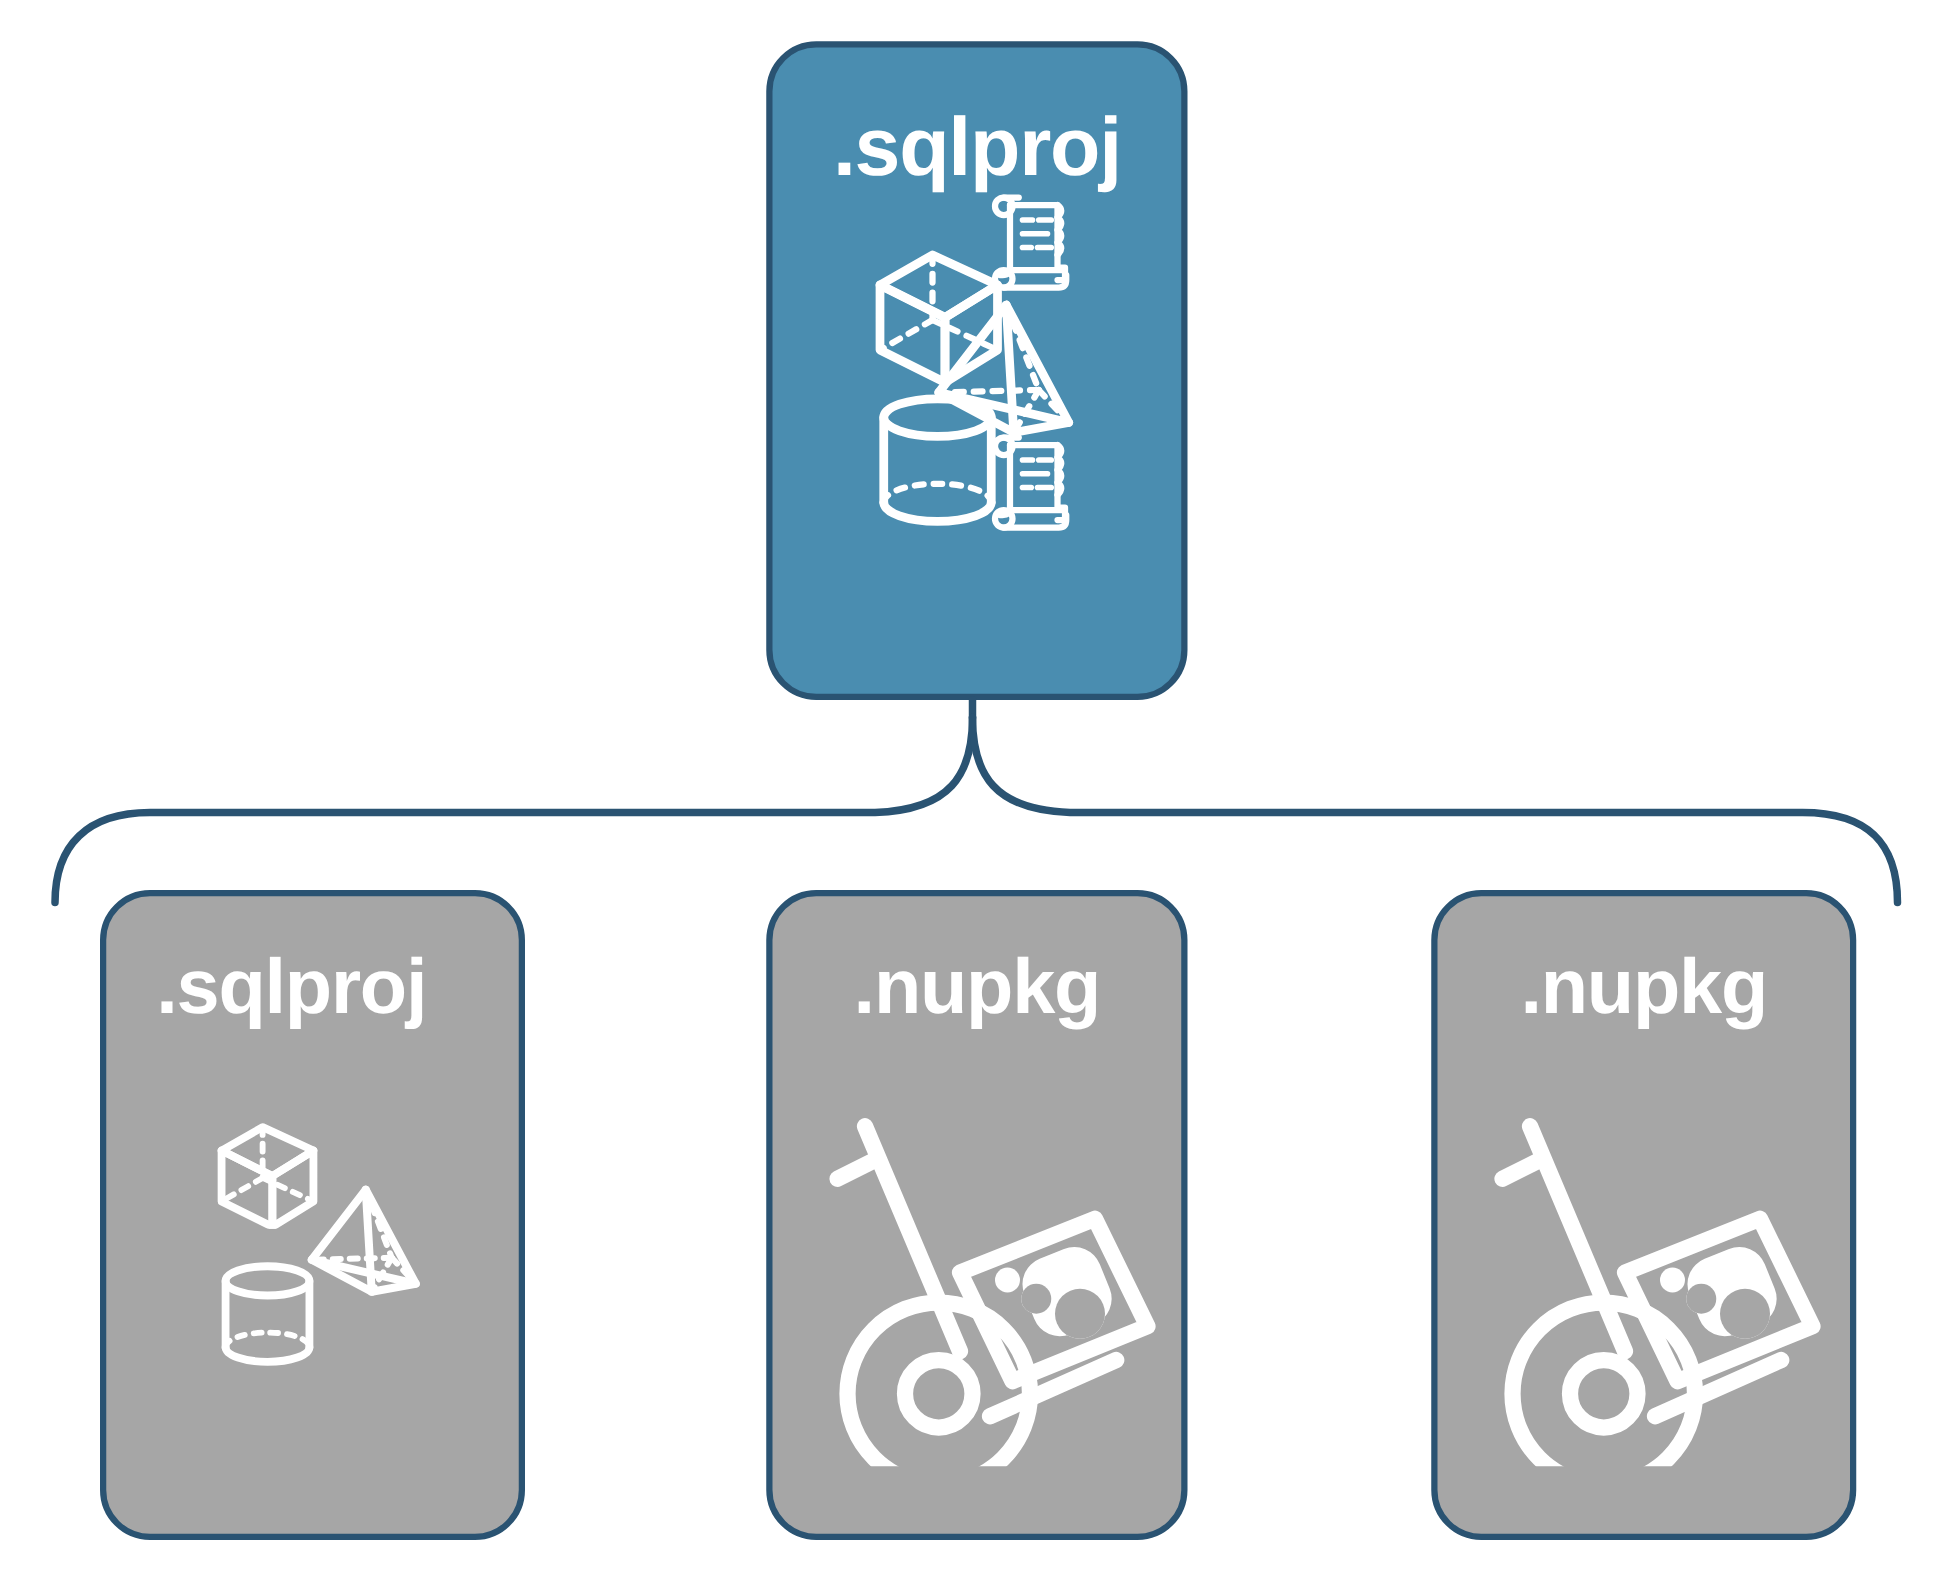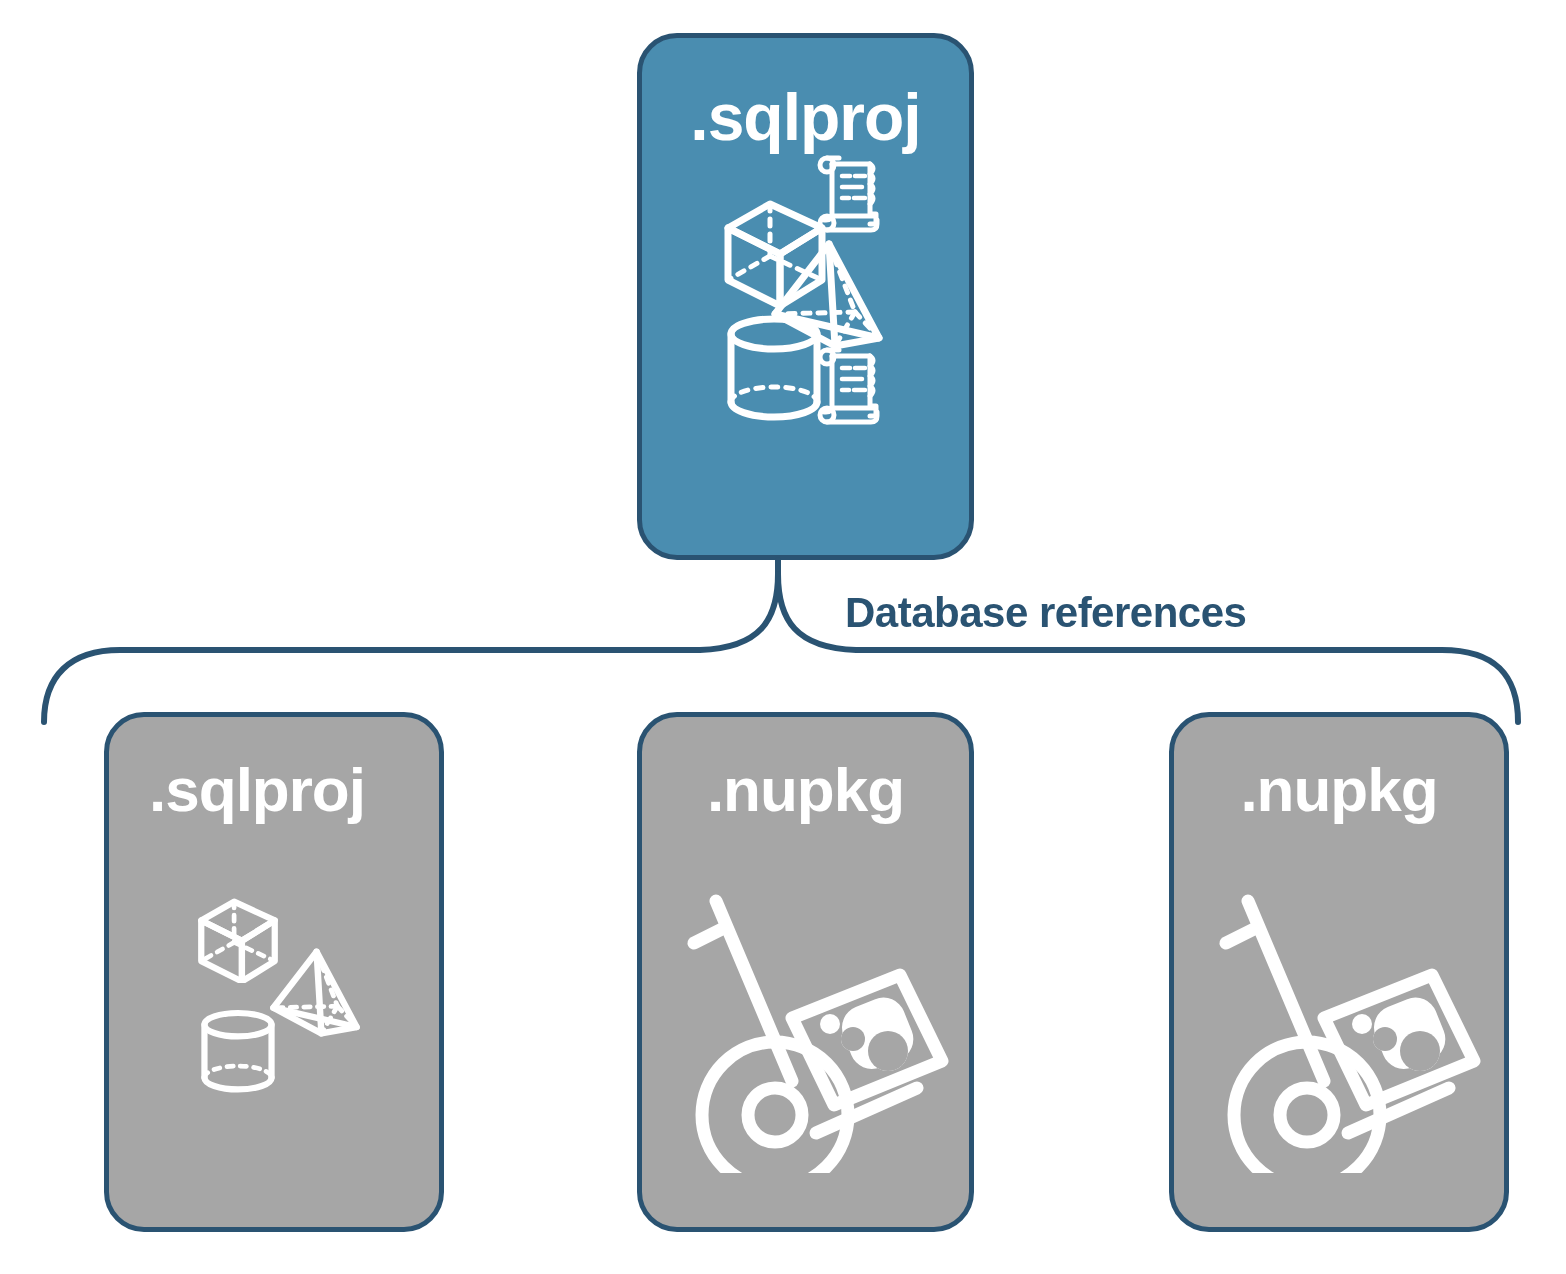--- a/index.html
+++ b/index.html
@@ -21,21 +21,20 @@
 
   
   .node-box {
     position: absolute;
     box-sizing: border-box;
     border: 5px solid #2a5372;
     border-radius: 40px;
     display: flex;
     flex-direction: column;
     align-items: center;
-    margin-left: 24px;
   }
   .node-box.primary  { background: #4a8db0; }
   .node-box.secondary{ background: #a6a6a6; }
 
   .node-title {
     color: #ffffff;
     font-weight: bold;
     letter-spacing: -1px;
     line-height: 1;
     user-select: none;
@@ -186,21 +185,20 @@
       <path d="M778 560 L778 574"></path>
 
       <path d="M778 574 C 778 620, 760 648, 700 650 L 120 650
                C 70 650, 44 676, 44 722"></path>
 
       <path d="M778 574 C 778 620, 796 648, 856 650 L 1442 650
                C 1496 650, 1518 676, 1518 722"></path>
     </g>
   </svg>
 
-  <div id="brace-label">Database references</div>
 
   <div id="box-sqlproj-ref" class="node-box secondary">
     <div class="node-title">.sqlproj</div>
 
     <div class="icon-area">
 
       <svg style="left:86px; top:76px;" width="86" height="86" viewBox="0 0 110 110">
         <g fill="none" stroke="#ffffff" stroke-width="8" stroke-linejoin="round" stroke-linecap="round">
           <path d="M8 30 L50 6 L102 30 L60 56 Z"></path>
           <path d="M8 30 L8 82 L60 108 L60 56 Z"></path>

